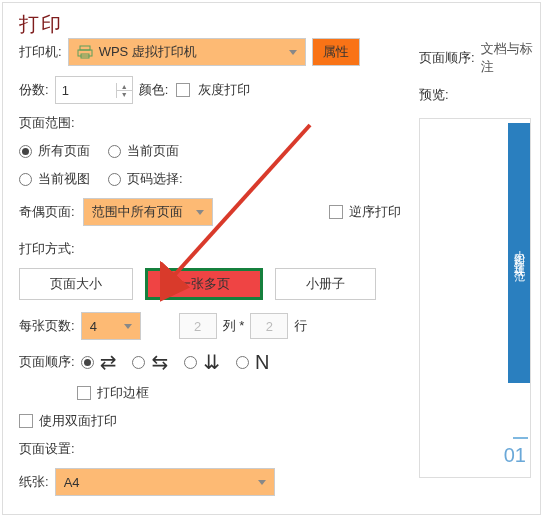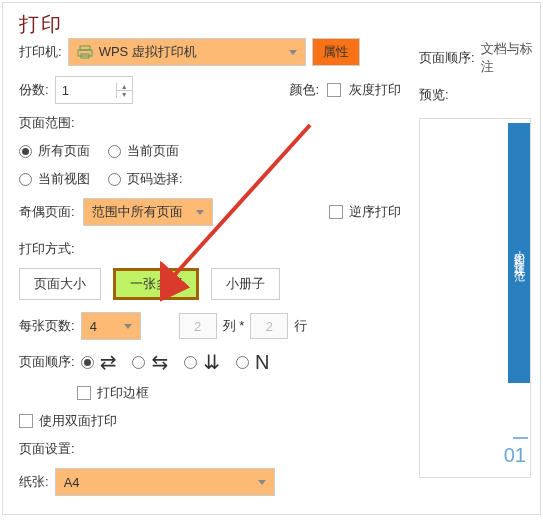--- a/index.html
+++ b/index.html
@@ -17,22 +17,22 @@
 .num-input .val{flex:1;padding:0 6px}
 .num-input .spin{width:16px;display:flex;flex-direction:column;border-left:1px solid #ccc}
 .num-input .spin div{flex:1;display:flex;align-items:center;justify-content:center;font-size:7px;color:#777}
 .num-input .spin div:first-child{border-bottom:1px solid #ccc}
 .chk{width:14px;height:14px;border:1px solid #999;display:inline-block;background:#fff}
 .radio{width:13px;height:13px;border:1px solid #777;border-radius:50%;display:inline-flex;align-items:center;justify-content:center;background:#fff}
 .radio.on::after{content:"";width:7px;height:7px;background:#444;border-radius:50%}
 .section-label{font-size:13px;color:#333;margin:8px 0 10px 0}
 .txt-input{border:1px solid #ccc;height:26px;width:120px;padding:0 6px;color:#bbb;font-size:12px;display:flex;align-items:center}
 .tabbar{display:flex;gap:12px;margin:4px 0 12px 0;position:relative}
-.tab{border:1px solid #ccc;height:32px;padding:0 14px;display:inline-flex;align-items:center;background:#fff;cursor:pointer;font-size:13px}
-.tab.highlight{border:3px solid #a16207;background:#bef264}
+.tab{border:1px solid #ccc;height:32px;padding:0 30px;display:inline-flex;align-items:center;background:#fff;cursor:pointer;font-size:13px}
+.tab.highlight{border:3px solid #15803d;background:#ef4444}
 .small-box{border:1px solid #ccc;width:38px;height:26px;display:inline-flex;align-items:center;justify-content:center;color:#bbb;background:#fafafa}
 .order-icons{display:flex;gap:16px;align-items:center}
 .order-icons .opt{display:flex;align-items:center;gap:6px}
 .zz{font-family:Arial;font-size:20px;color:#333;font-weight:300}
 .right-area{position:absolute;right:0;top:40px;width:130px;display:flex;flex-direction:column;gap:10px;padding-left:6px}
 .right-area .rrow{display:flex;align-items:center;gap:6px}
 .preview-box{border:1px solid #ddd;width:112px;height:360px;margin-top:4px;position:relative;overflow:hidden;background:#fff}
 .preview-bluebar{position:absolute;right:0;top:4px;width:22px;height:260px;background:#2a7fbf;color:#fff;font-size:11px;writing-mode:vertical-rl;text-orientation:upright;display:flex;align-items:center;justify-content:center;letter-spacing:4px}
 .preview-num{position:absolute;right:4px;bottom:10px;color:#6aa8d8;font-size:20px;transform:rotate(0deg)}
 .preview-tag{position:absolute;right:2px;bottom:38px;background:#7fb8e0;color:#fff;font-size:8px;padding:1px 2px;writing-mode:vertical-rl}
@@ -57,21 +57,21 @@
               <rect x="4" y="9" width="8" height="4" fill="none" stroke="#5a9e5a" stroke-width="1"></rect>
             </svg>
         </span>
         <span>WPS 虚拟打印机</span>
       </span>
       <span class="caret"></span>
     </div>
     <div class="btn">属性</div>
   </div>
 
-  <div class="row" style="justify-content:space-between;width:382px">
+  <div class="row" style="justify-content:flex-start;width:382px">
     <div style="display:flex;align-items:center;gap:6px">
       <span class="label">份数:</span>
       <div class="num-input">
         <span class="val">1</span>
         <div class="spin">
             <div>▲</div>
             <div>▼</div>
           </div>
       </div>
     </div>

